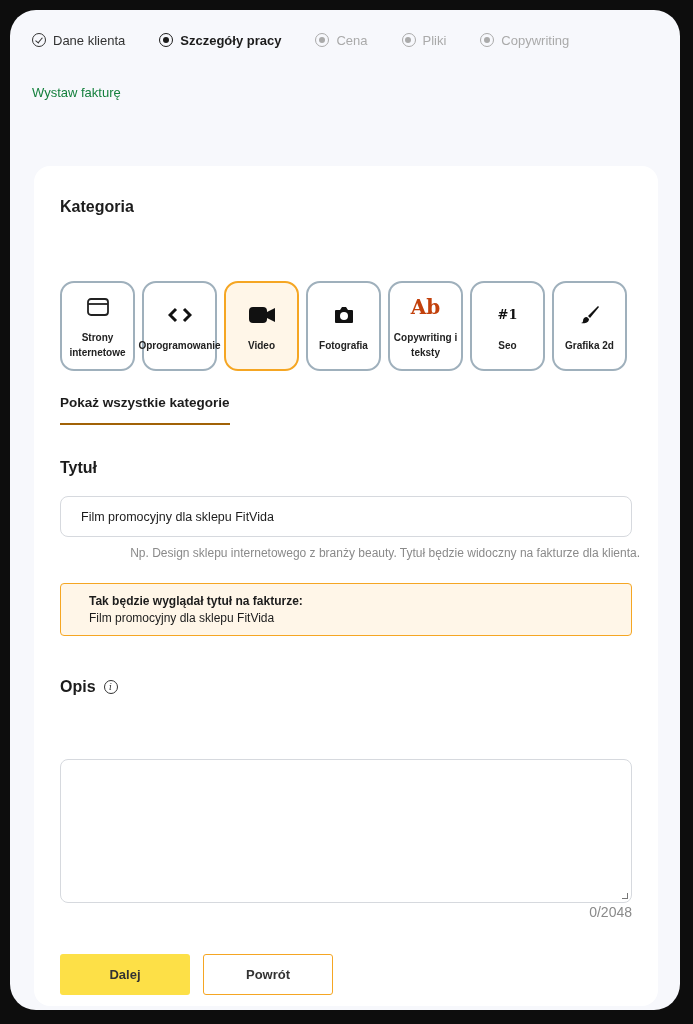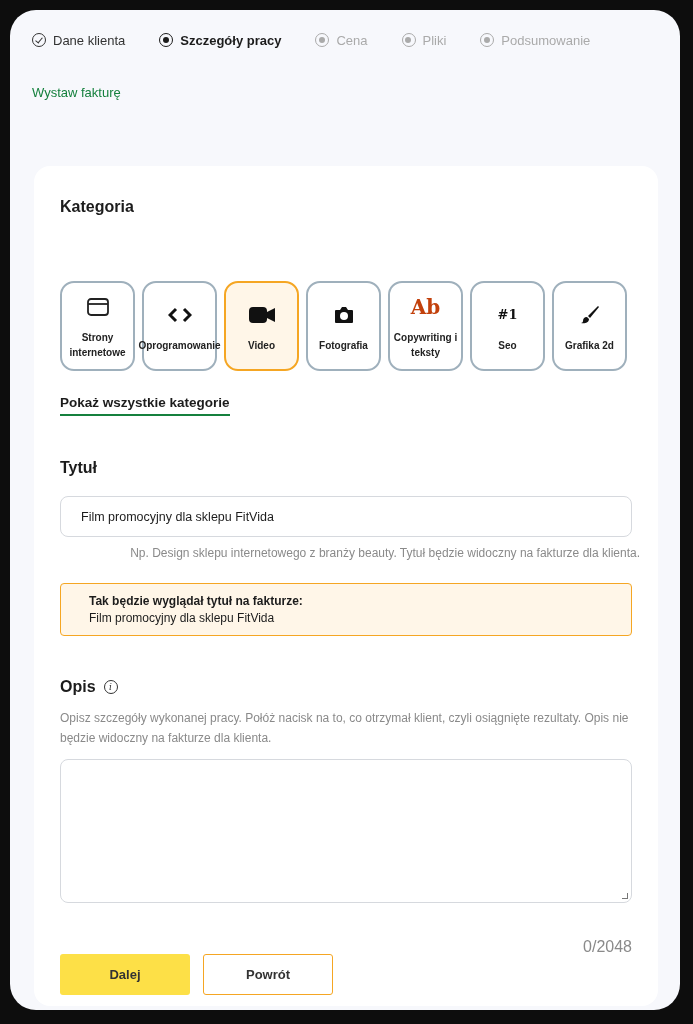--- a/index.html
+++ b/index.html
@@ -36,21 +36,21 @@
 
   .tiles { position: absolute; left: 26px; top: 115px; display: flex; gap: 7px; }
   .tile {
     width: 75px; height: 90px; border: 2px solid #9fb0bc; border-radius: 14px; background: #fff;
     display: flex; flex-direction: column; align-items: center; justify-content: center; cursor: pointer;
   }
   .tile.selected { border-color: #f5a623; background: #fff6e8; }
   .tile .t-ico { height: 30px; display: flex; align-items: center; justify-content: center; margin-bottom: 8px; }
   .tile .t-lbl { font-size: 10px; font-weight: bold; color: #222; text-align: center; line-height: 15px; min-height: 15px; padding: 0 2px; }
 
-  .show-all { position: absolute; left: 26px; top: 229px; font-size: 13.5px; font-weight: bold; color: #1c1c1c; border-bottom: 2px solid #15803d; padding-bottom: 4px; cursor: pointer; }
+  .show-all { position: absolute; left: 26px; top: 229px; font-size: 13.5px; font-weight: bold; color: #1c1c1c; border-bottom: 2px solid #a16207; padding-bottom: 13px; cursor: pointer; }
 
   .input {
     position: absolute; left: 26px; top: 330px; width: 572px; height: 41px;
     border: 1px solid #d6d9de; border-radius: 8px; background: #fff;
     font-size: 12.5px; color: #1c1c1c; padding: 0 20px; display: flex; align-items: center;
   }
 
   .preview {
     position: absolute; left: 26px; top: 417px; width: 572px; height: 53px;
     border: 1.5px solid #f5a623; border-radius: 4px; background: #fff6e8;
@@ -58,21 +58,21 @@
   }
   .preview .p-title { font-weight: bold; }
 
   .info-icon { display: inline-block; width: 14px; height: 14px; border: 1px solid #333; border-radius: 50%; font-size: 9px; line-height: 12px; text-align: center; font-style: italic; font-family: "DejaVu Serif", serif; vertical-align: 2px; margin-left: 8px; color: #333; font-weight: normal; }
 
   .textarea {
     position: absolute; left: 26px; top: 593px; width: 572px; height: 144px;
     border: 1px solid #d6d9de; border-radius: 8px; background: #fff;
   }
   .textarea .grip { position: absolute; right: 3px; bottom: 3px; width: 6px; height: 6px; border-right: 1px solid #777; border-bottom: 1px solid #777; transform: skew(0); }
-  .counter { position: absolute; right: 26px; top: 772px; font-size: 16px; color: #8a8a8a; }
+  .counter { position: absolute; right: 26px; top: 738px; font-size: 14px; color: #8a8a8a; }
 
   .btn { position: absolute; top: 788px; height: 41px; width: 130px; border-radius: 3px; font-size: 13px; font-weight: bold; display: flex; align-items: center; justify-content: center; cursor: pointer; }
   .btn-next { left: 26px; background: #fde047; color: #333; }
   .btn-back { left: 169px; background: #fff; border: 1.5px solid #f5a623; color: #333; }
 </style>
 </head>
 <body>
 
 <div class="frame">
 
@@ -88,21 +88,21 @@
     <div class="step">
       <span class="ico dot"></span>
       <span>Cena</span>
     </div>
     <div class="step">
       <span class="ico dot"></span>
       <span>Pliki</span>
     </div>
     <div class="step">
       <span class="ico dot"></span>
-      <span>Podsumowanie</span>
+      <span>Copywriting</span>
     </div>
   </div>
 
   <div class="subtitle">Wystaw fakturę</div>
 
   <div class="card">
 
     <div class="sec-h" style="top:32px;">Kategoria</div>
 
     <div class="tiles">
@@ -168,21 +168,20 @@
     <div class="help" style="top:377px;text-align:right;">Np. Design sklepu internetowego z branży beauty. Tytuł będzie widoczny na fakturze dla klienta.</div>
 
     <div class="preview">
       <div class="p-title">Tak będzie wyglądał tytuł na fakturze:</div>
       <div>Film promocyjny dla sklepu FitVida</div>
     </div>
 
     <div class="sec-h" style="top:512px;">
       <span>Opis</span><span class="info-icon">i</span>
     </div>
-    <div class="help" style="top:542px;">Opisz szczegóły wykonanej pracy. Połóż nacisk na to, co otrzymał klient, czyli osiągnięte rezultaty. Opis nie będzie widoczny na fakturze dla klienta.</div>
 
     <div class="textarea">
       <span class="grip"></span>
     </div>
     <div class="counter">0/2048</div>
 
     <div class="btn btn-next">Dalej</div>
     <div class="btn btn-back">Powrót</div>
   </div>
 </div>

